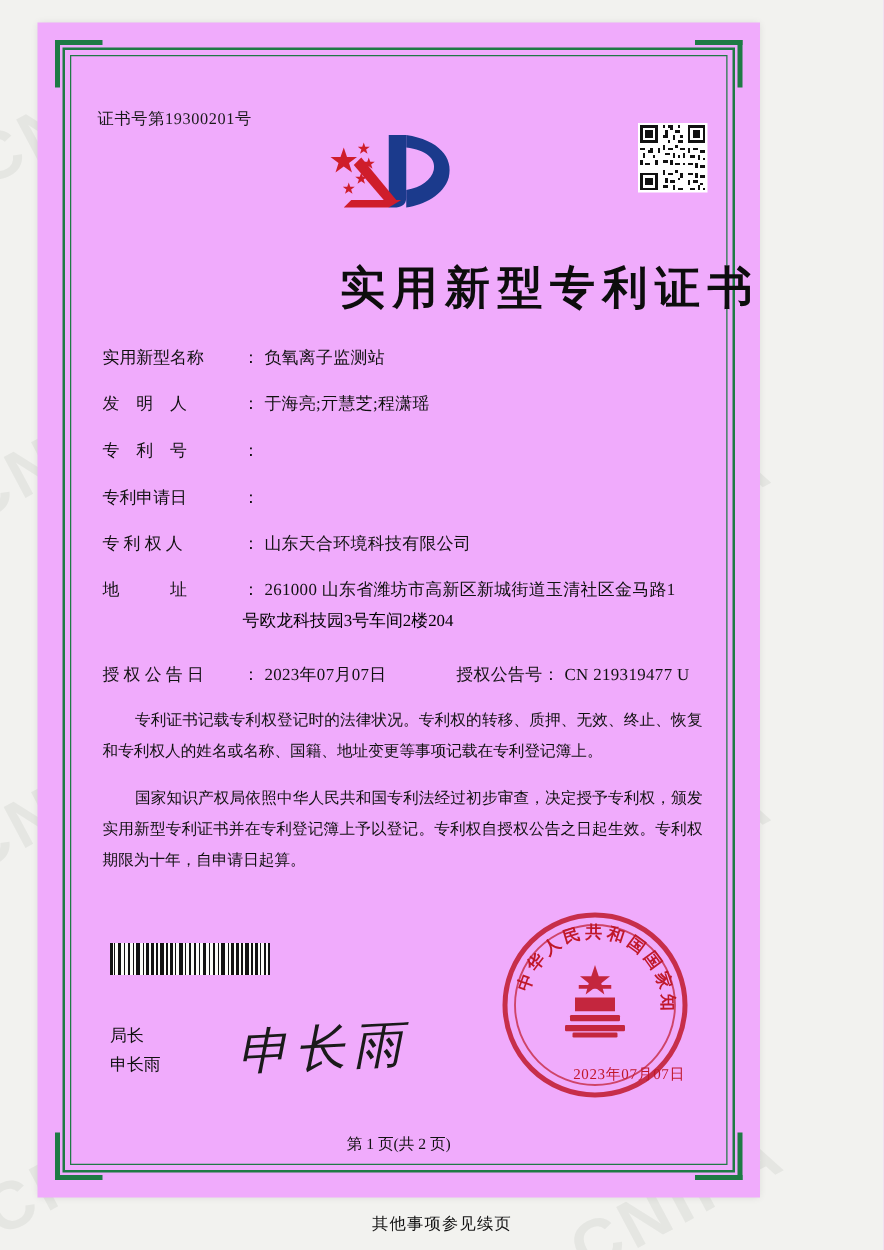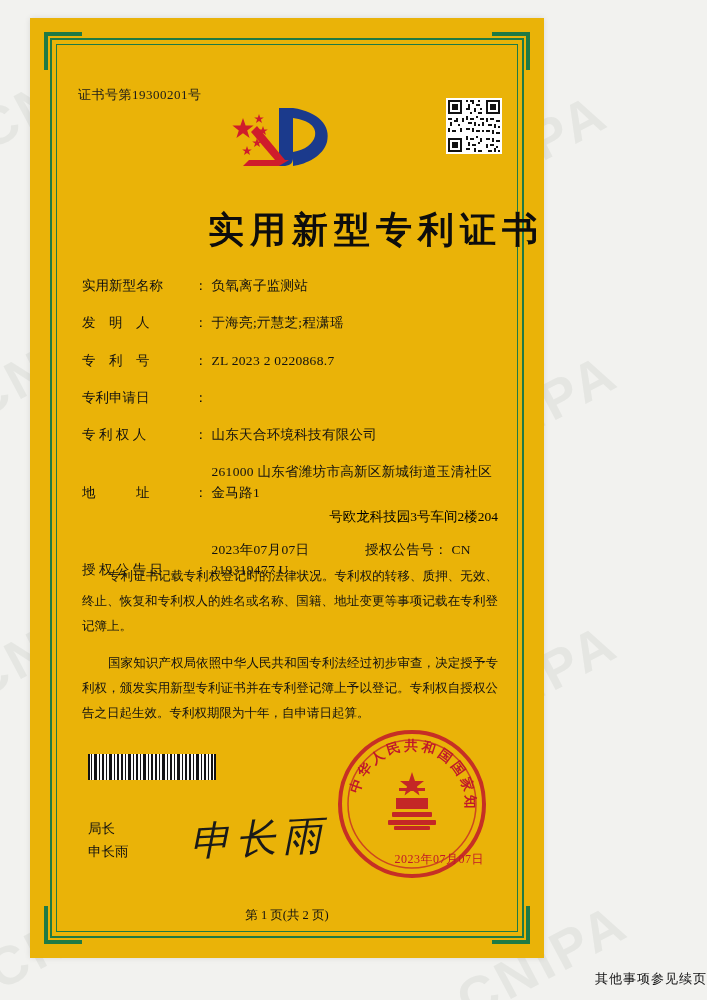--- a/index.html
+++ b/index.html
@@ -31,23 +31,23 @@
     letter-spacing: 4px;
     transform: rotate(-28deg);
     white-space: nowrap;
   }
 
   
   .page {
     position: absolute;
     left: 30px;
     top: 18px;
-    width: 514px;
+    width: 578px;
     height: 940px;
-    background: #eab308;
+    background: #f0abfc;
     box-shadow: 0 0 6px rgba(0,0,0,0.10);
     z-index: 1;
   }
   .border-outer {
     position: absolute;
     left: 20px; top: 20px; right: 20px; bottom: 20px;
     border: 2px solid #1f7a45;
   }
   .border-inner {
     position: absolute;
@@ -131,22 +131,21 @@
     letter-spacing: 0.3px;
   }
   .frow .colon { padding: 0 4px 0 0; }
   .inline-extra {
     margin-left: 52px;
   }
   .addr-cont {
     padding-left: 112px;
     font-size: 13.5px;
     margin-top: -12px;
-    margin-bottom: 14px;
-    text-align: right;
+    margin-bottom: 24px;
   }
 
   .paras {
     position: absolute;
     top: 546px;
     left: 52px;
     right: 46px;
     font-size: 12.5px;
     line-height: 2.0;
     color: #111;
@@ -210,21 +209,21 @@
     left: 0; right: 0;
     text-align: center;
     font-size: 12.5px;
     color: #111;
   }
 
   .footer-note {
     position: absolute;
     left: 0; right: 0;
     bottom: 12px;
-    text-align: right;
+    text-align: center;
     font-size: 13px;
     color: #111;
     z-index: 2;
     letter-spacing: 1px;
   }
 </style>
 </head>
 <body>
 
 <div class="watermarks">
@@ -360,21 +359,20 @@
 
     <div class="frow">
       <span class="flabel">发　明　人</span>
       <span class="colon">：</span>
       <span class="fvalue">于海亮;亓慧芝;程潇瑶</span>
     </div>
 
     <div class="frow">
       <span class="flabel">专　利　号</span>
       <span class="colon">：</span>
-      <span class="fvalue">ZL 2023 2 0220868.7</span>
     </div>
 
     <div class="frow">
       <span class="flabel">专利申请日</span>
       <span class="colon">：</span>
     </div>
 
     <div class="frow">
       <span class="flabel">专 利 权 人</span>
       <span class="colon">：</span>

